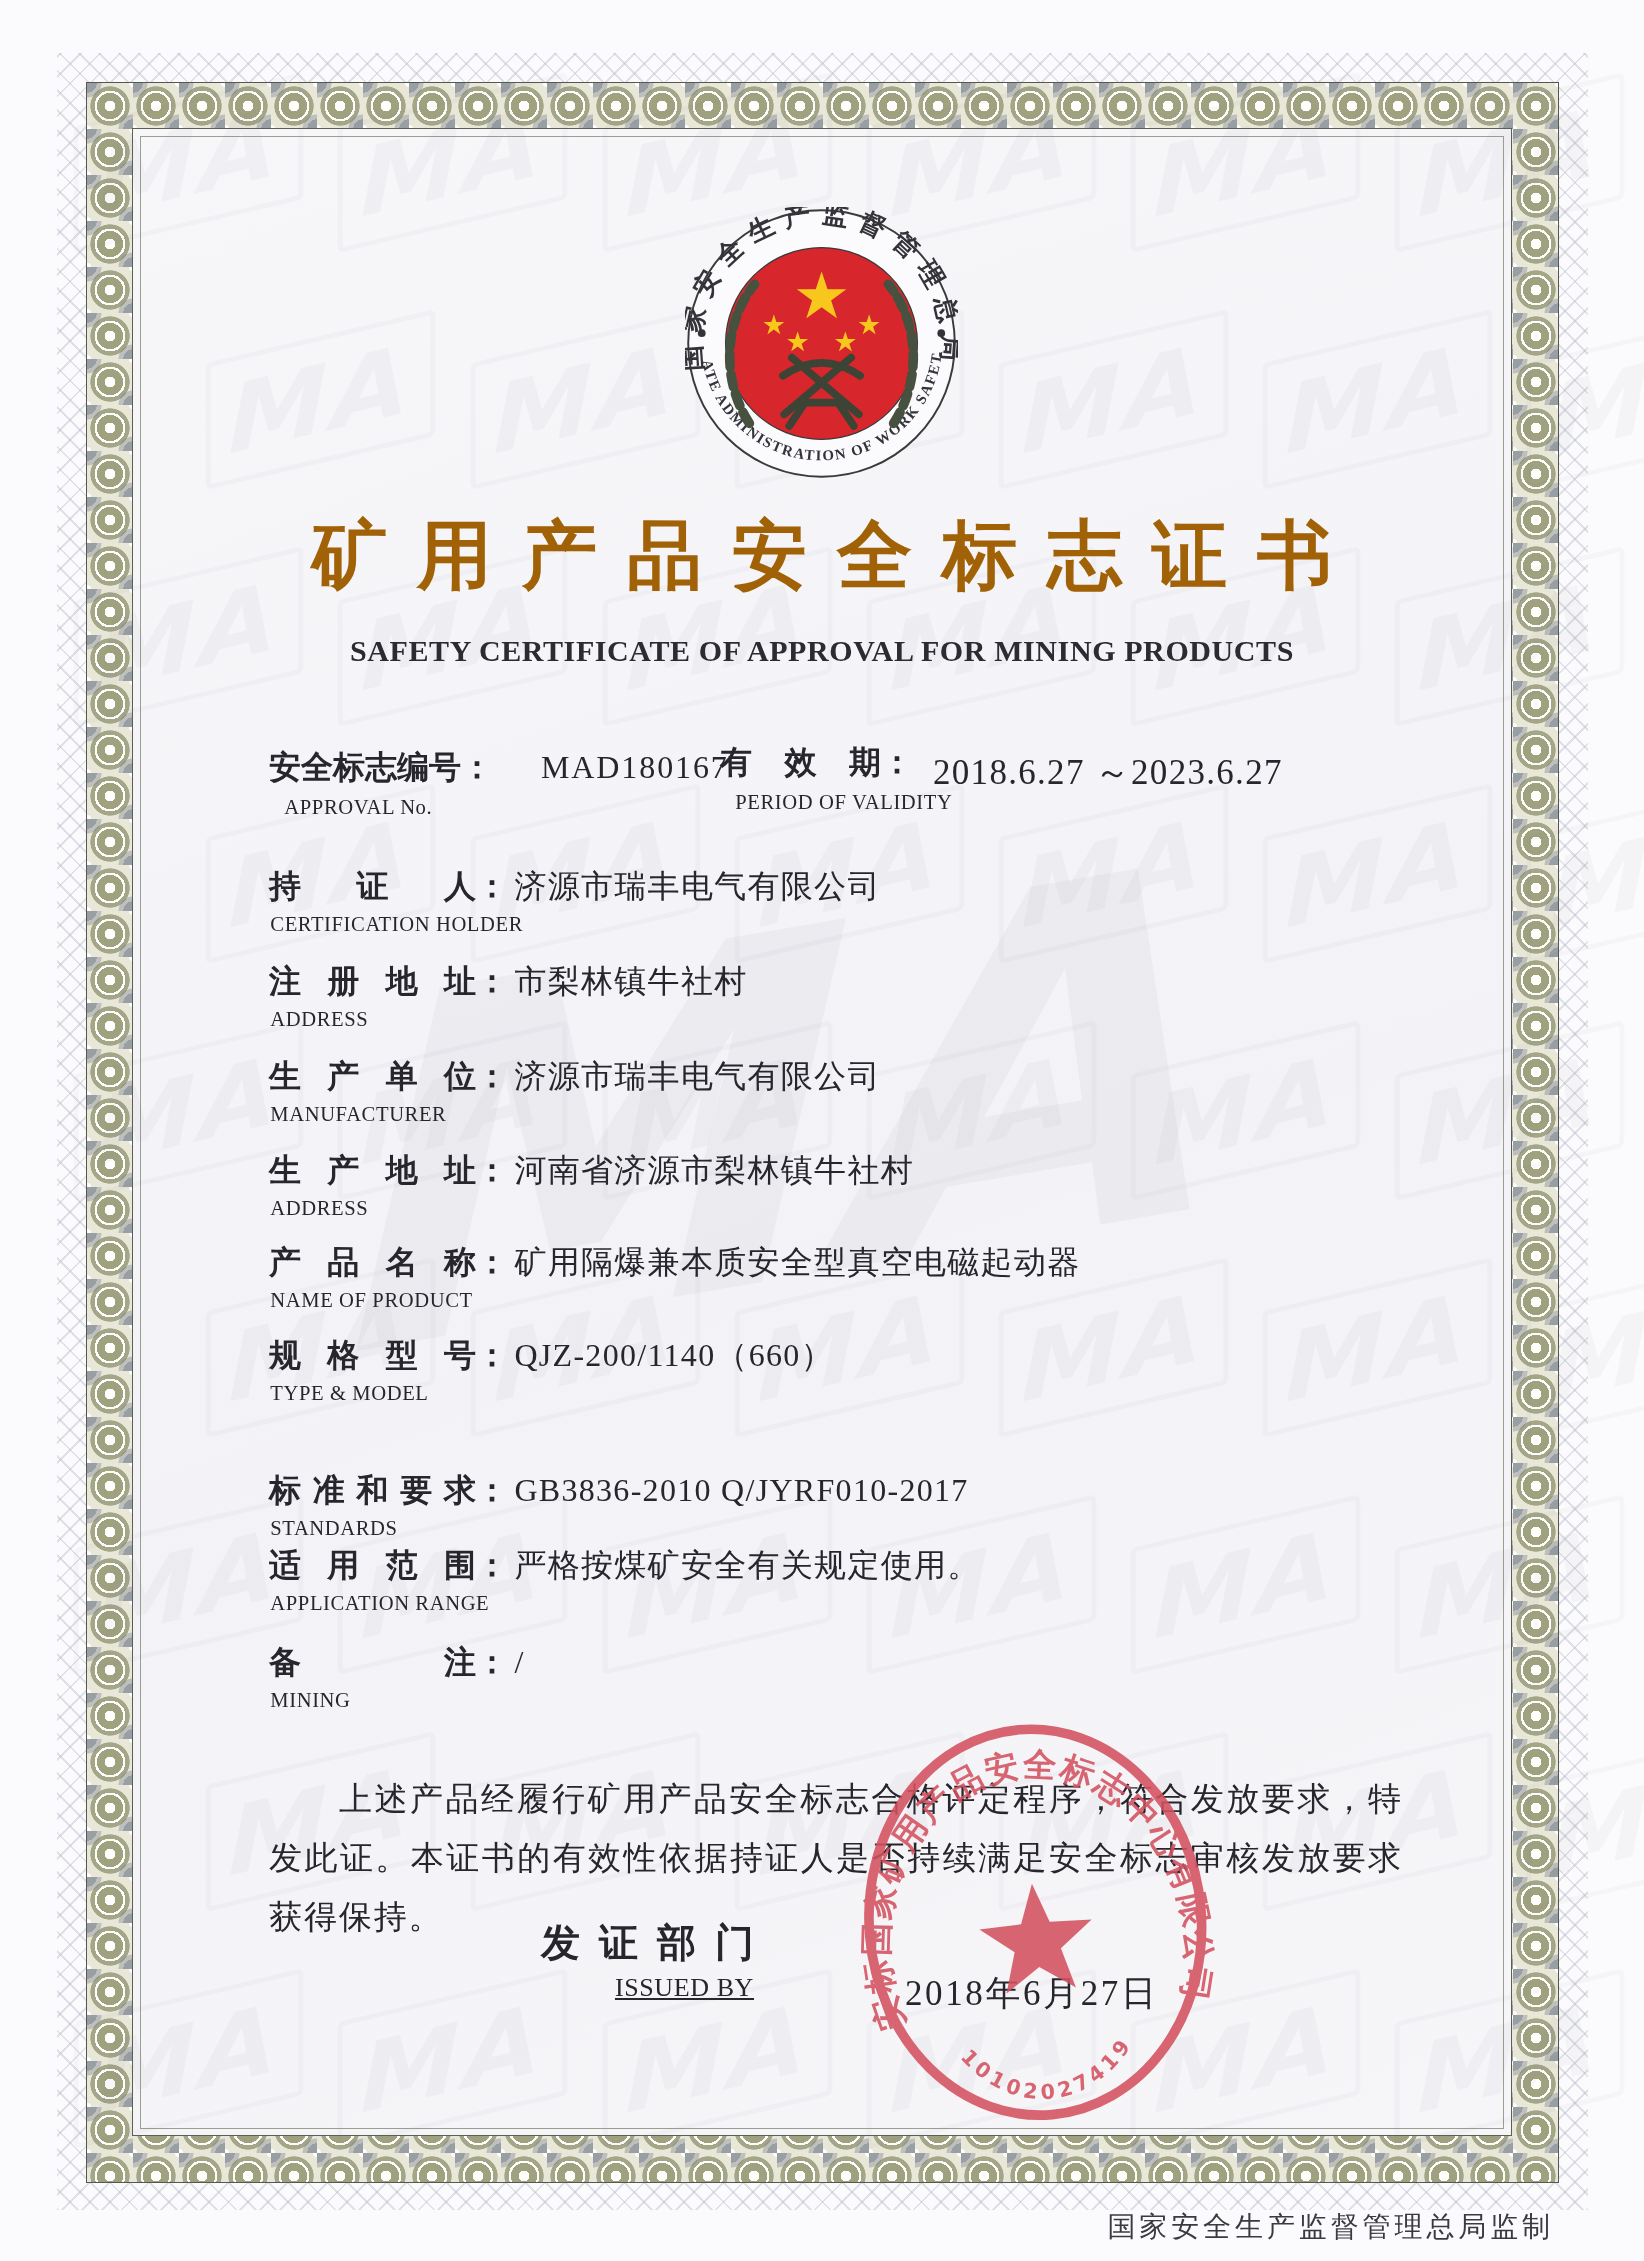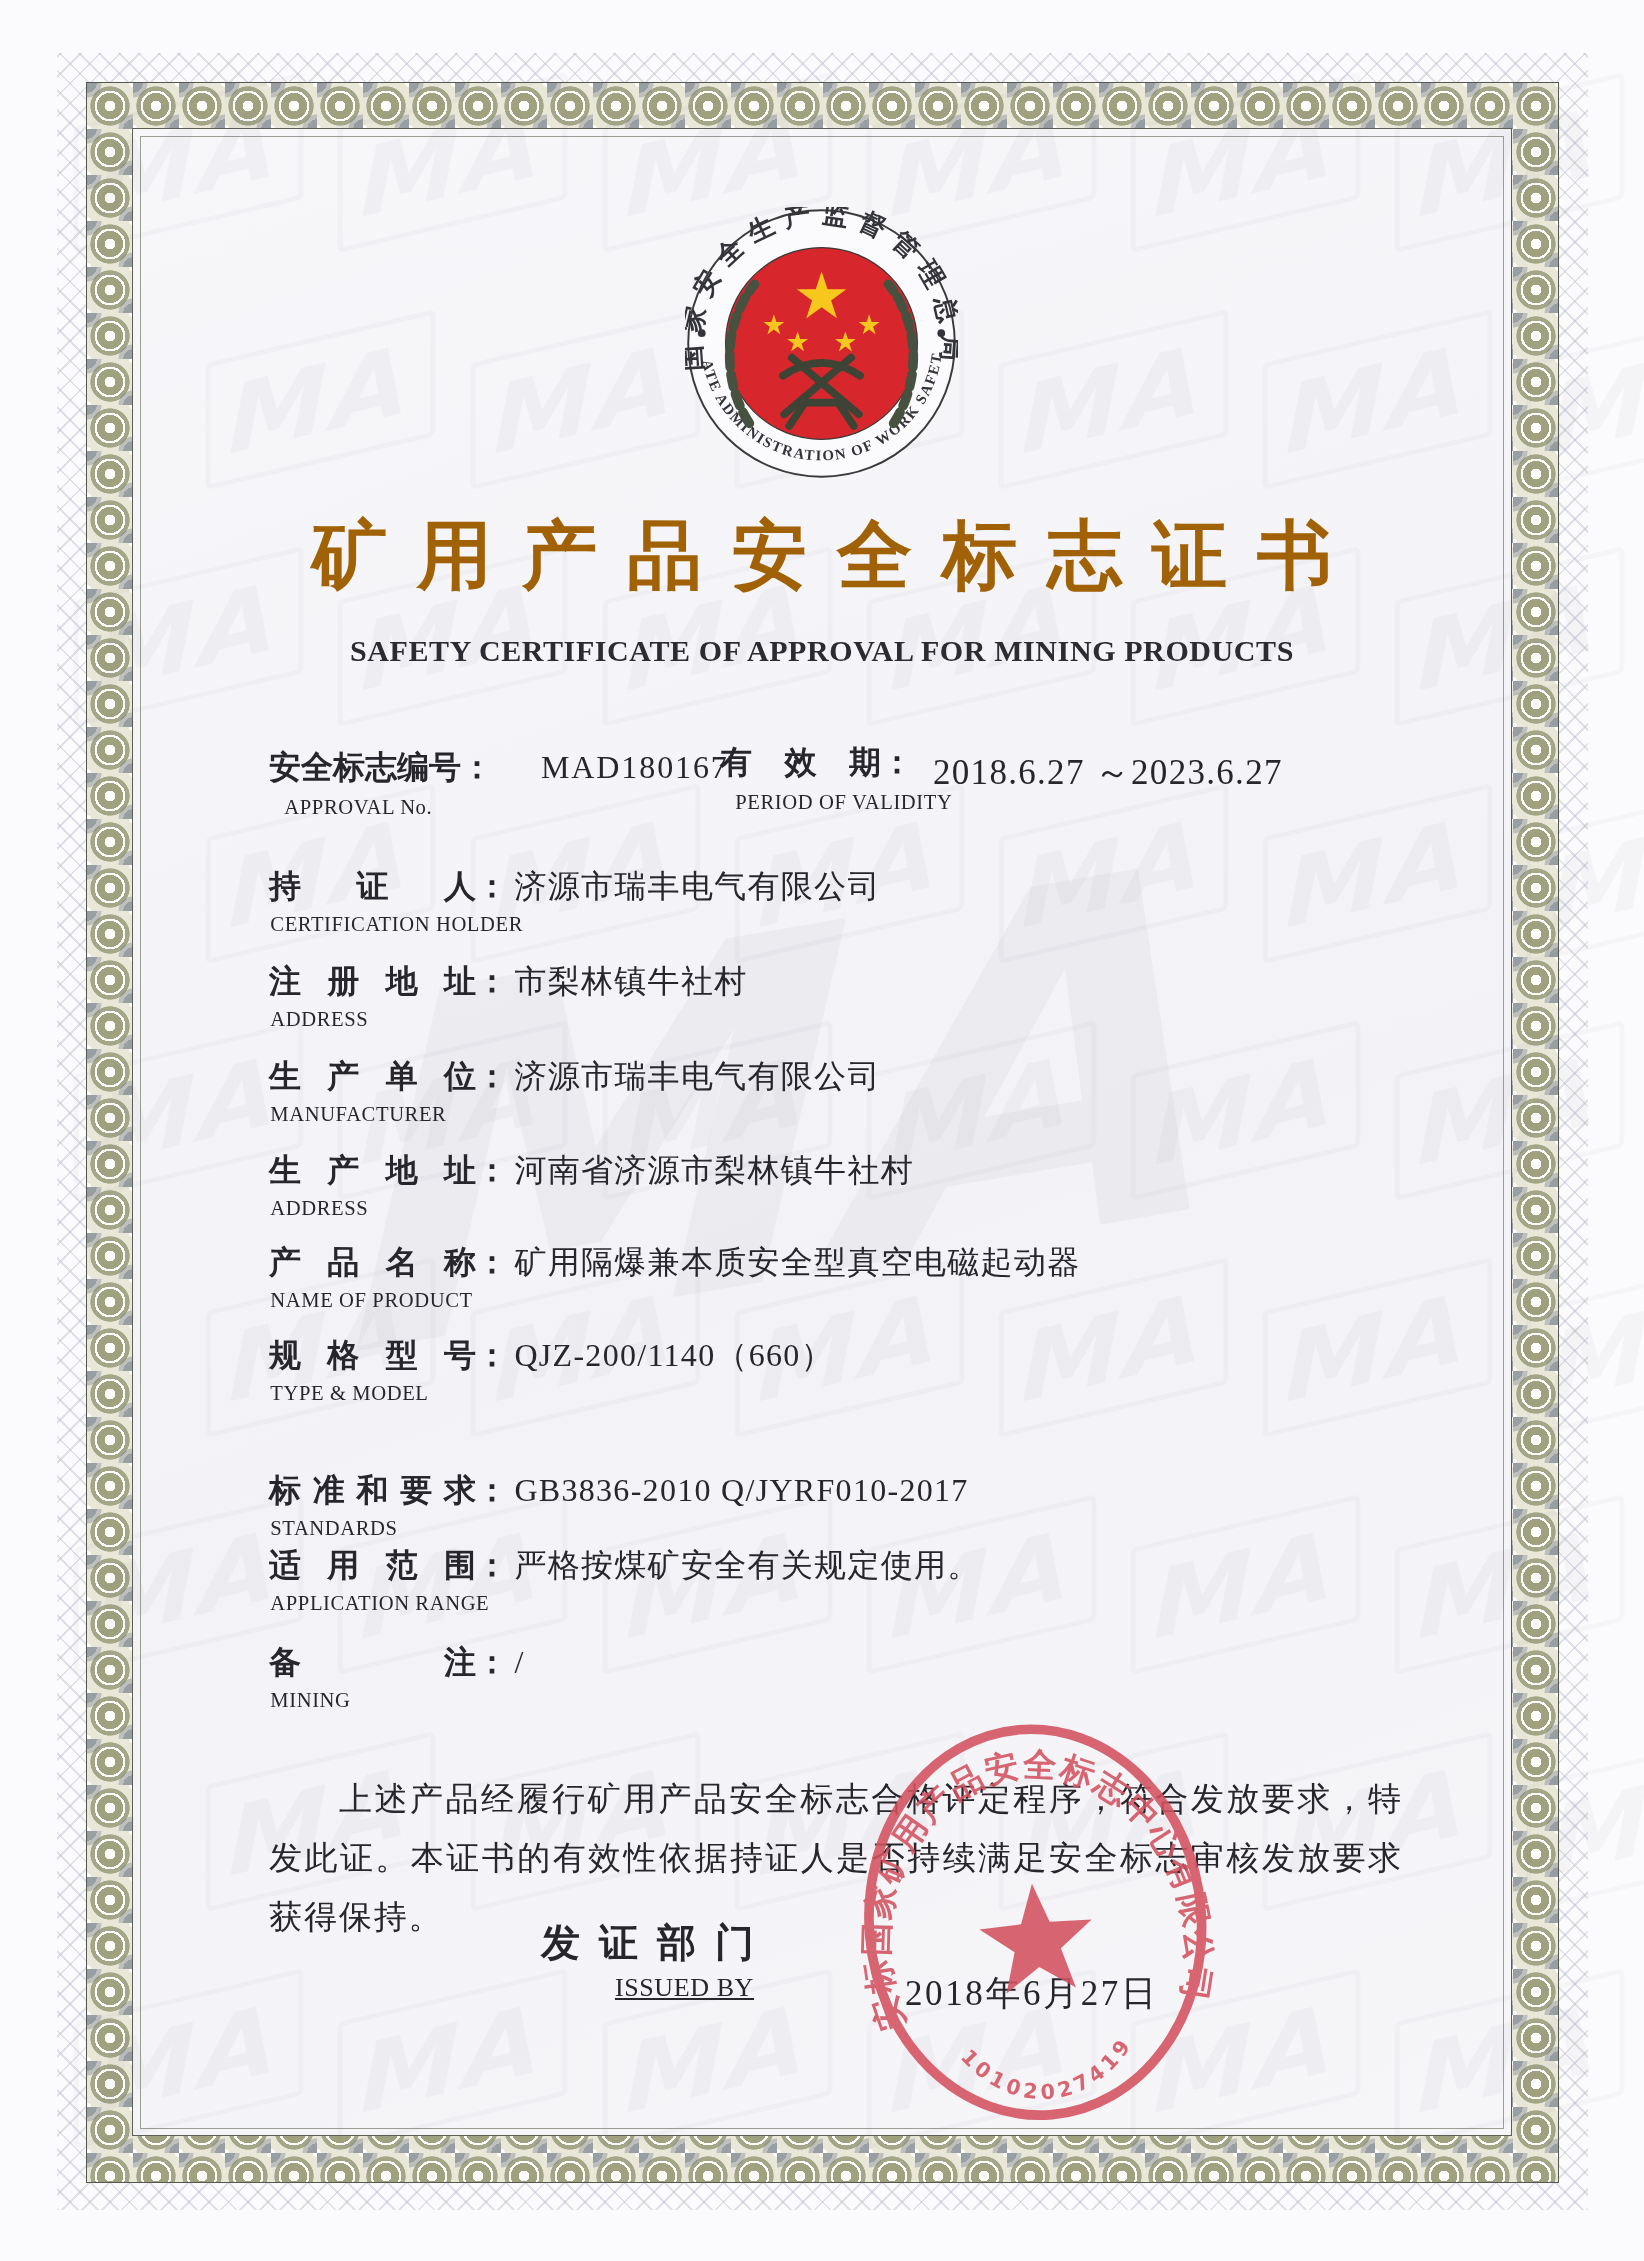--- a/index.html
+++ b/index.html
@@ -241,20 +241,21 @@
     <span class="lbl">备注</span><span class="colon">：</span><span class="val">/</span>
     <span class="en">MINING</span>
   </div>
 
   <div class="statement">上述产品经履行矿用产品安全标志合格评定程序，符合发放要求，特发此证。本证书的有效性依据持证人是否持续满足安全标志审核发放要求获得保持。</div>
 
   <div class="issuedby">发证部门</div>
   <div class="issuedby-en">ISSUED BY</div>
   <div class="issue-date">2018年6月27日</div>
 
+  <div class="footer">国家安全生产监督管理总局监制</div>
 </div>
 
 <div class="sealwrap">
   <svg width="367" height="425" viewBox="0 0 570 660">
     <defs>
       <path id="sealArc" d="M 78 490 A 232 268 0 1 1 492 490" fill="none"></path>
       <path id="sealNumArc" d="M 152 530 A 178 218 0 0 0 418 530" fill="none"></path>
     </defs>
     <ellipse cx="285" cy="328" rx="258" ry="300" fill="none" stroke="#d4525f" stroke-width="15"></ellipse>
     <text font-family="Liberation Serif, DejaVu Serif, serif" font-size="52" font-weight="700" fill="#d4525f" letter-spacing="3">

